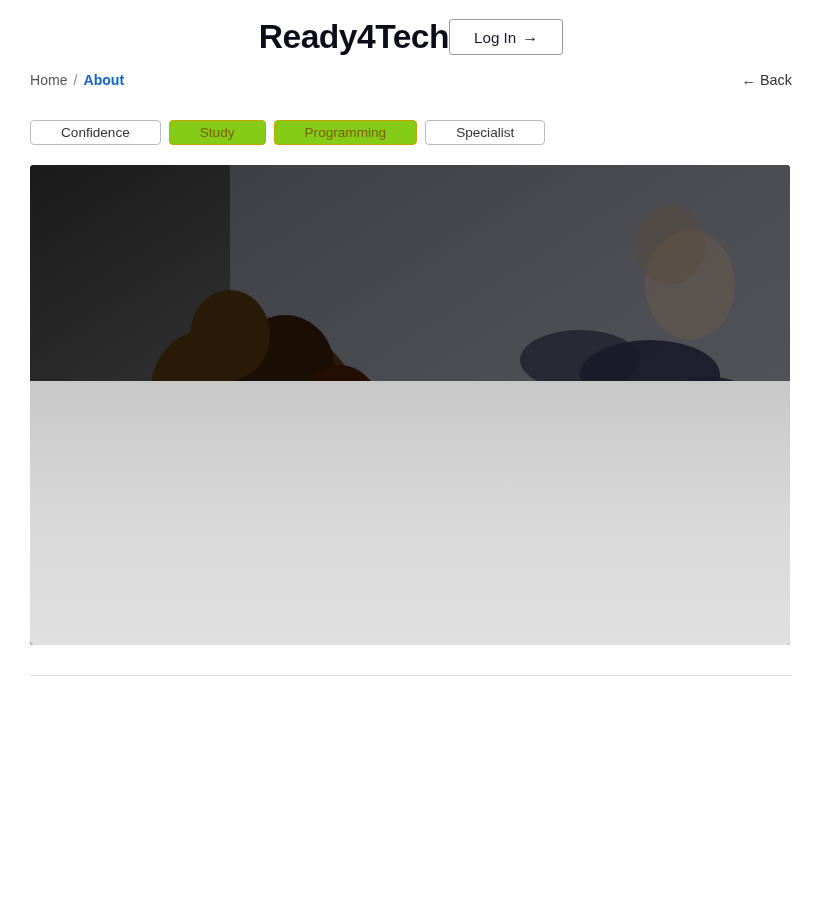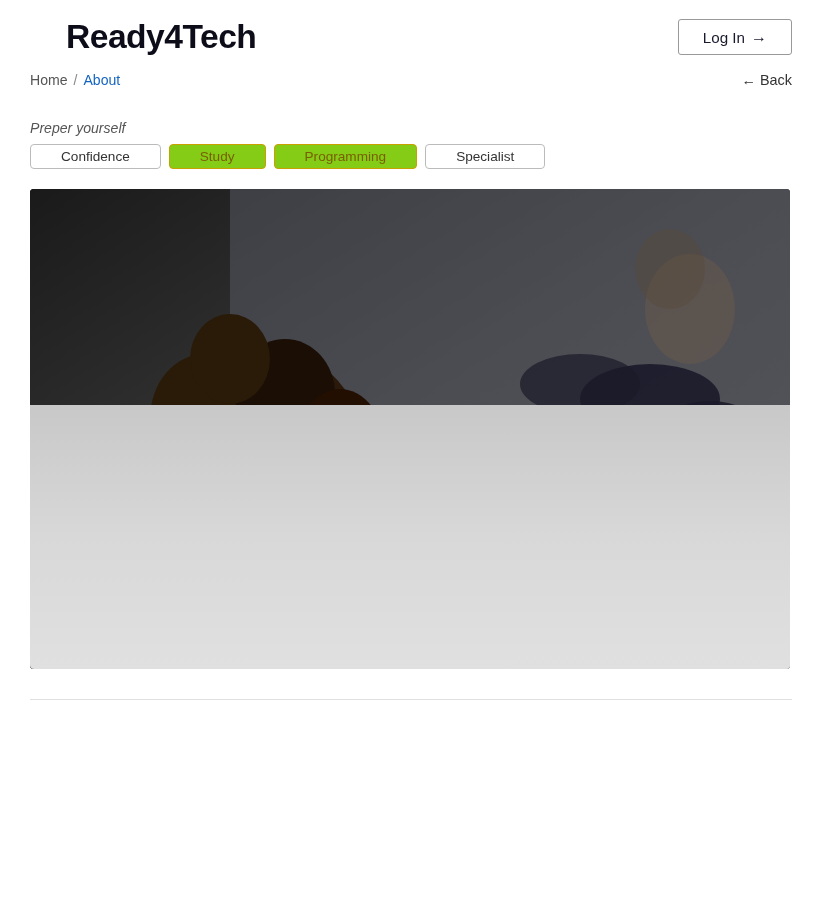--- a/index.html
+++ b/index.html
@@ -12,24 +12,23 @@
       font-family: 'Segoe UI', Arial, sans-serif;
       background: #fff;
       color: #1a1a2e;
       width: 822px;
       min-height: 909px;
     }
 
     .header {
       display: flex;
       align-items: center;
-      justify-content: space-between;
+      justify-content: center;
       padding: 18px 30px 10px 30px;
       border-bottom: none;
-      margin-left: 36px;
     }
 
     .logo {
       font-size: 2.1rem;
       font-weight: 800;
       color: #0d0d1a;
       letter-spacing: -0.5px;
     }
 
     .login-btn {
@@ -69,21 +68,21 @@
       text-decoration: none;
     }
 
     .breadcrumb .separator {
       color: #888;
     }
 
     .breadcrumb .current-link {
       color: #1565c0;
       text-decoration: none;
-      font-weight: 400;
+      font-weight: 700;
     }
 
     .back-btn {
       display: flex;
       align-items: center;
       gap: 4px;
       font-size: 0.9rem;
       color: #333;
       cursor: pointer;
       background: none;
@@ -196,21 +195,20 @@
   <nav class="breadcrumb">
     <a href="#" class="home-link">Home</a>
     <span class="separator">/</span>
     <a href="#" class="current-link">About</a>
   </nav>
   <button class="back-btn">← Back</button>
 </div>
 
 <div class="main-content">
 
-  <div class="pre-title">Preper yourself</div>
 
 
 
   <div class="tags">
     <button class="tag">Confidence</button>
     <button class="tag highlighted">Study</button>
     <button class="tag highlighted">Programming</button>
     <button class="tag">Specialist</button>
   </div>
 

